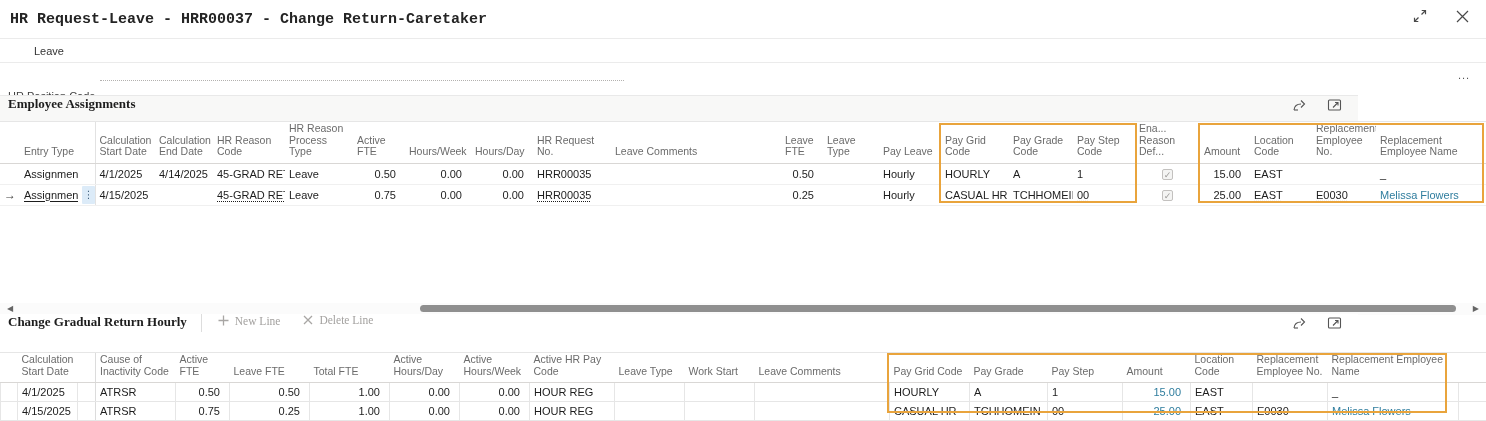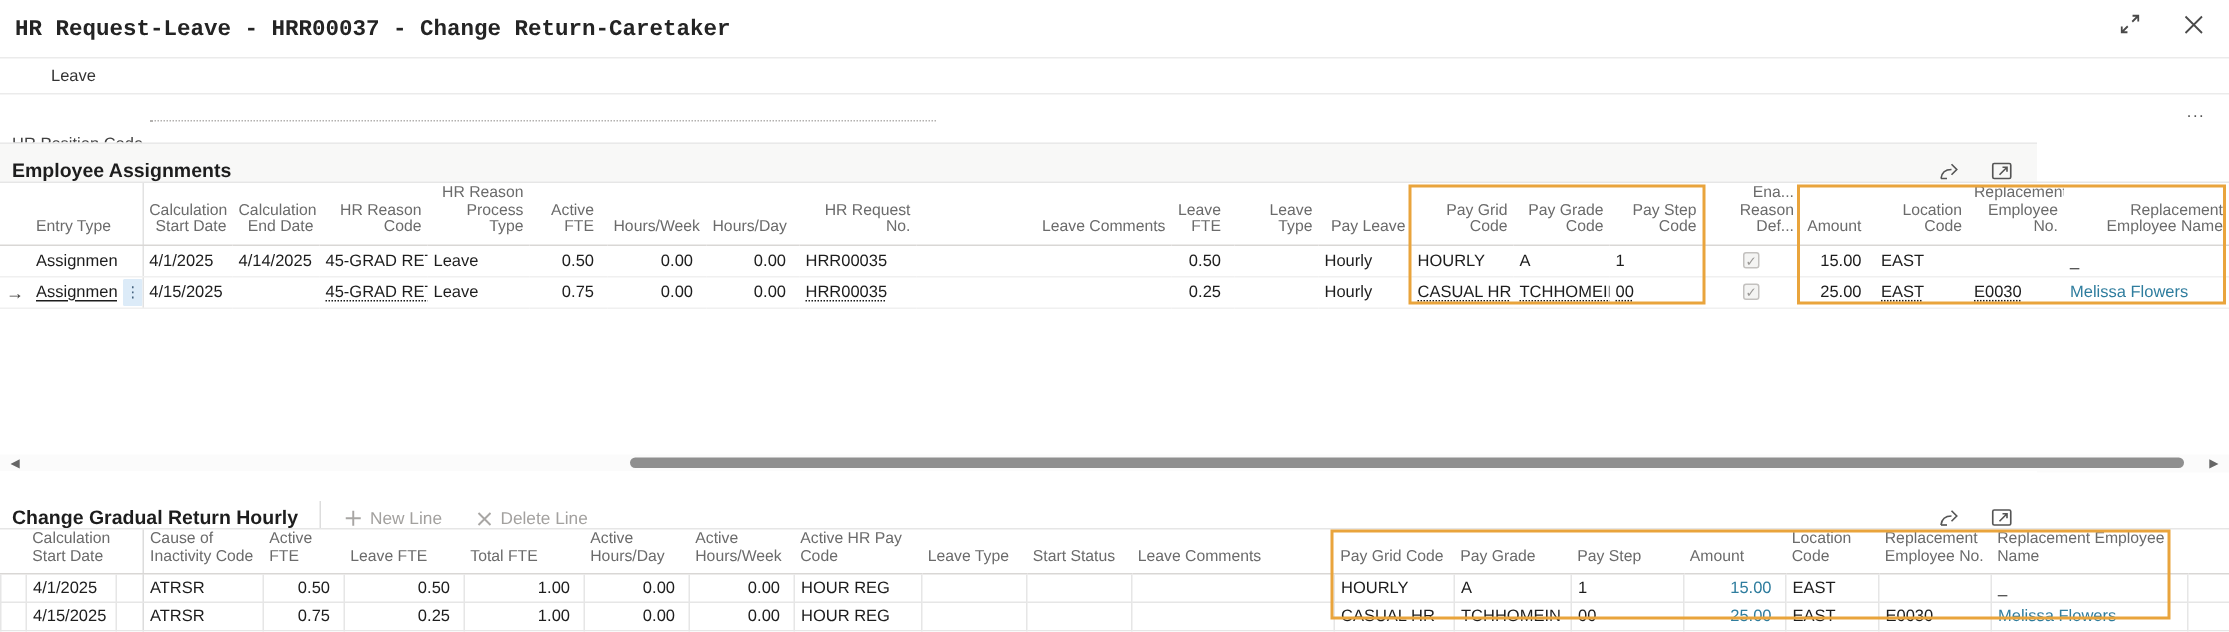--- a/index.html
+++ b/index.html
@@ -19,35 +19,35 @@
   
   .menubar{position:absolute;top:38px;left:0;right:0;height:25px;border-top:1px solid #ebebeb;border-bottom:1px solid #ebebeb;display:flex;align-items:center;padding-left:34px;}
   .menu-item{font-size:11px;color:#333;cursor:pointer;}
   
   .fieldrow{position:absolute;top:63px;left:8px;width:1470px;height:30px;font-size:11px;}
   .fieldrow .lbl{position:absolute;left:0;top:27px;color:#404040;white-space:nowrap;}
   .fieldrow .leader{position:absolute;left:92px;top:17px;width:524px;border-bottom:1px dotted #b3b1af;height:1px;}
   .fieldrow .input{position:absolute;left:622px;top:4px;width:817px;height:22px;border:1px solid #a9a7a5;background:#fff;display:flex;align-items:center;padding-left:5px;color:#1d1d1d;}
   .fieldrow .assist{position:absolute;right:2px;top:6px;width:24px;text-align:center;color:#555;letter-spacing:1px;cursor:pointer;}
   
-  .sec-head{position:absolute;left:0;width:1358px;display:flex;align-items:flex-end;padding:0 16px 0 8px;}
+  .sec-head{position:absolute;left:0;width:1358px;display:flex;align-items:flex-start;padding:0 16px 0 8px;font-family:Liberation Serif, serif;}
   .sec1{top:95px;height:26px;background:#f8f8f7;border-top:1px solid #e9e9e9;}
   .sec2{top:314px;height:38px;background:#fff;}
   .sec-title{font-size:13px;font-weight:700;color:#1d1d1d;white-space:nowrap;}
   .sec-icons{margin-left:auto;display:flex;gap:18px;align-items:center;color:#555;}
   .sec-icons .ic{width:16px;height:16px;display:inline-flex;align-items:center;justify-content:center;cursor:pointer;}
   .vsep{width:1px;height:18px;background:#ddd;margin:0 15px 0 14px;}
   .tb-btn{display:inline-flex;align-items:center;gap:5px;font-size:11.5px;color:#a3a19f;margin-right:22px;white-space:nowrap;}
   
   .grid{border-collapse:collapse;table-layout:fixed;width:1486px;font-size:11px;}
   .grid th{font-weight:400;color:#6b6b6b;font-size:10.5px;text-align:left;vertical-align:bottom;padding:1px 4px 5px;white-space:pre-line;line-height:11.5px;overflow:hidden;}
   .grid td{padding:0 4px;white-space:nowrap;overflow:hidden;color:#1d1d1d;}
   .t1wrap{position:absolute;top:121px;left:0;border-top:1px solid #e6e6e6;}
   .t2wrap{position:absolute;top:352px;left:0;border-top:1px solid #e6e6e6;}
-  .t1 th{height:36px;border-bottom:1px solid #d9d7d5;text-align:right;}
+  .t1 th{height:36px;border-bottom:1px solid #d9d7d5;}
   .t1 td{height:21px;border-bottom:1px solid #f0f0f0;}
   .t1 td:nth-child(3),.t1 th:nth-child(3){border-right:1px solid #e2e2e2;}
   .t2 th{height:26px;border-bottom:1px solid #d9d7d5;}
   .t2 td{height:19px;border:1px solid #e6e6e6;border-top:none;}
   .t2 td:nth-child(3),.t2 th:nth-child(3){border-right:1px solid #dcdcdc;}
   .r{text-align:right;padding-right:9px !important;}
   .ctr{text-align:center;}
   .link{color:var(--link);}
   .u{text-decoration:underline;text-underline-offset:2px;}
   .ud{text-decoration:underline dotted;text-underline-offset:2px;}
@@ -309,21 +309,21 @@
             <th class="r">Active FTE</th>
             <th class="r">Leave FTE</th>
             <th class="r">Total FTE</th>
             <th class="r">Active
 Hours/Day</th>
             <th class="r">Active
 Hours/Week</th>
             <th>Active HR Pay
 Code</th>
             <th>Leave Type</th>
-            <th>Start Status</th>
+            <th>Work Start</th>
             <th>Leave Comments</th>
             <th>Pay Grid Code</th>
             <th>Pay Grade</th>
             <th>Pay Step</th>
             <th class="r">Amount</th>
             <th>Location Code</th>
             <th>Replacement
 Employee No.</th>
             <th>Replacement Employee Name</th>
             <th></th>

